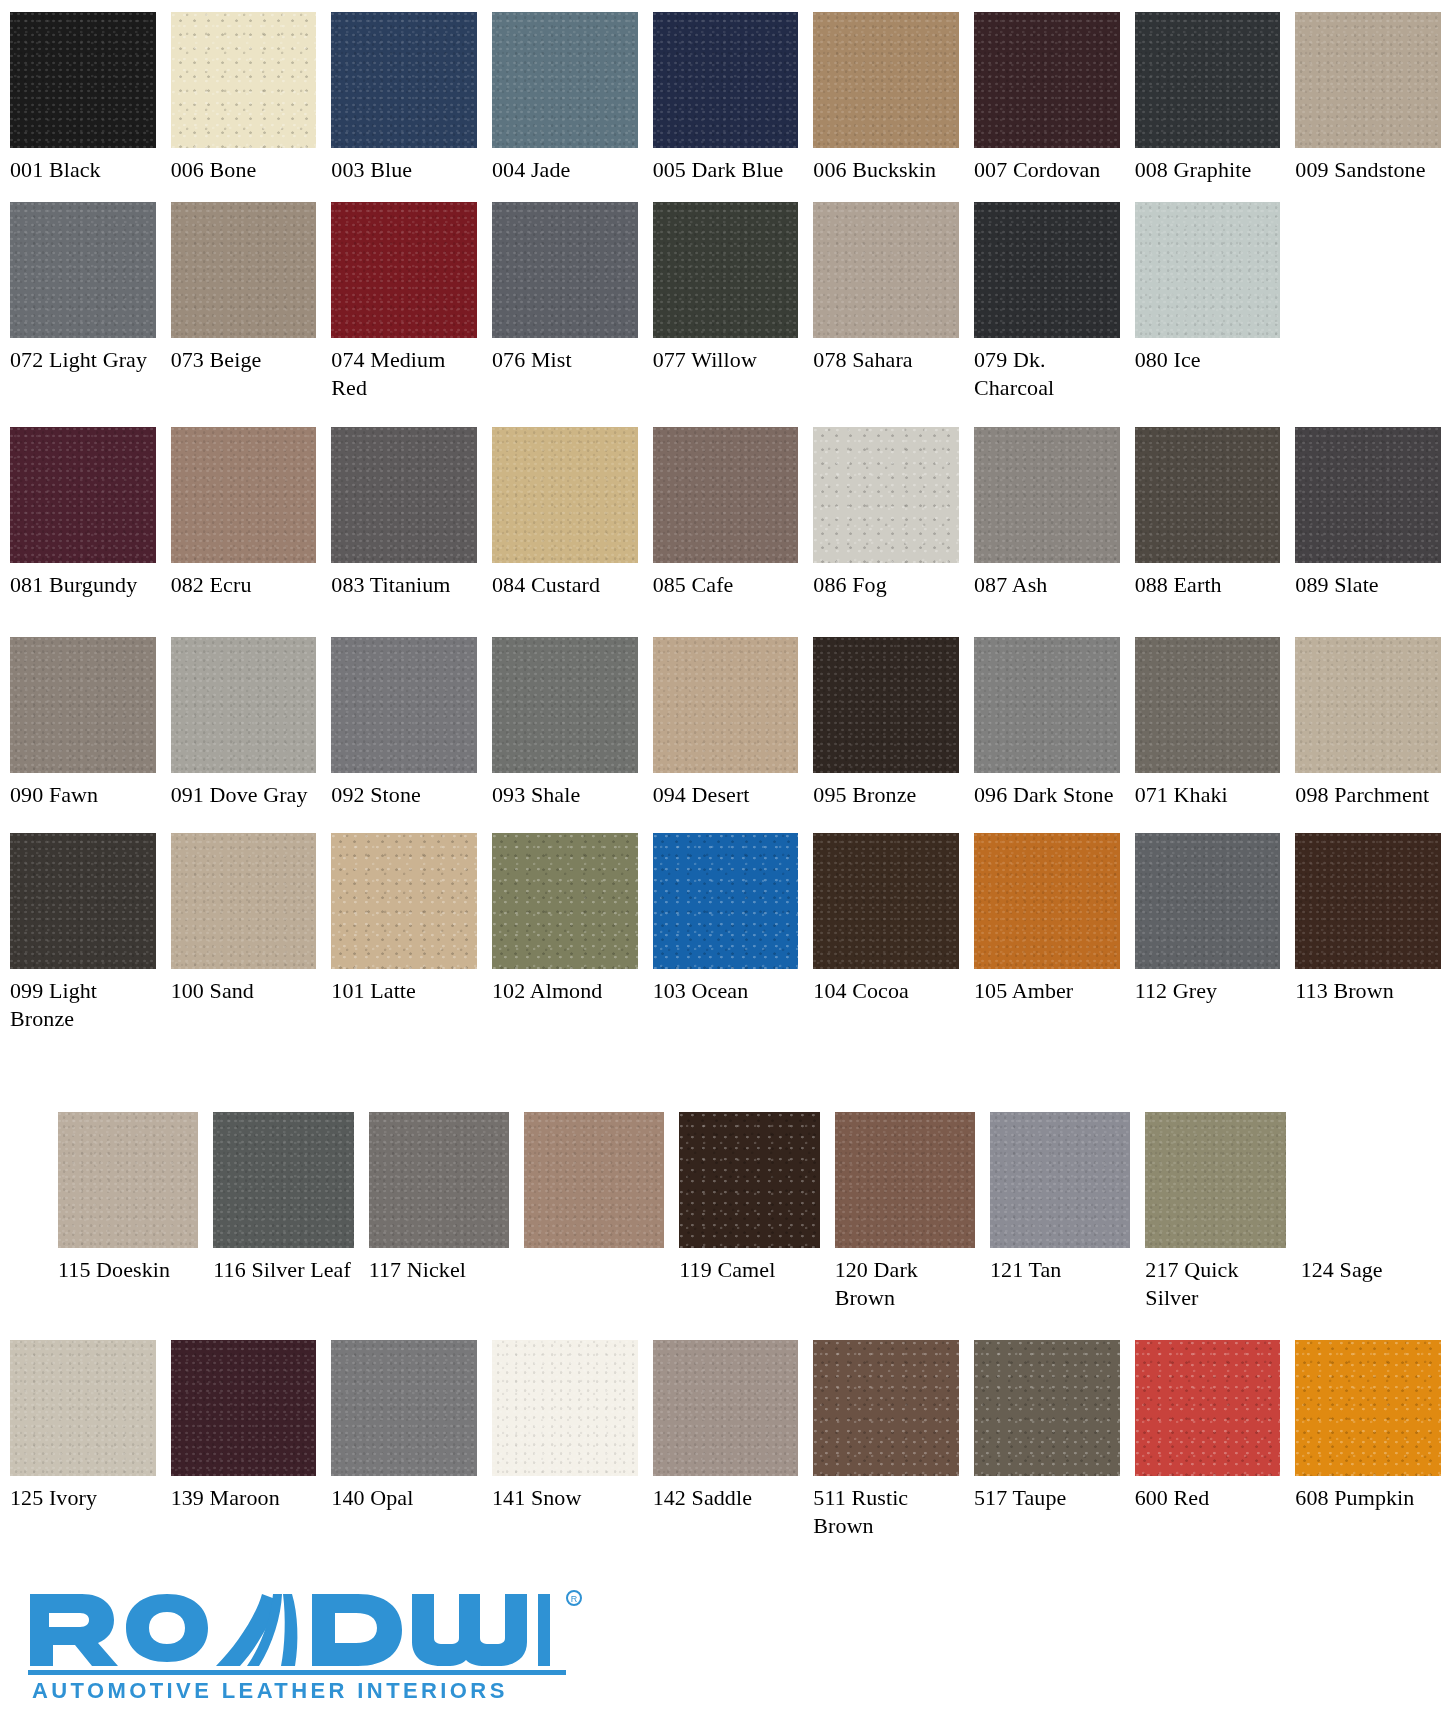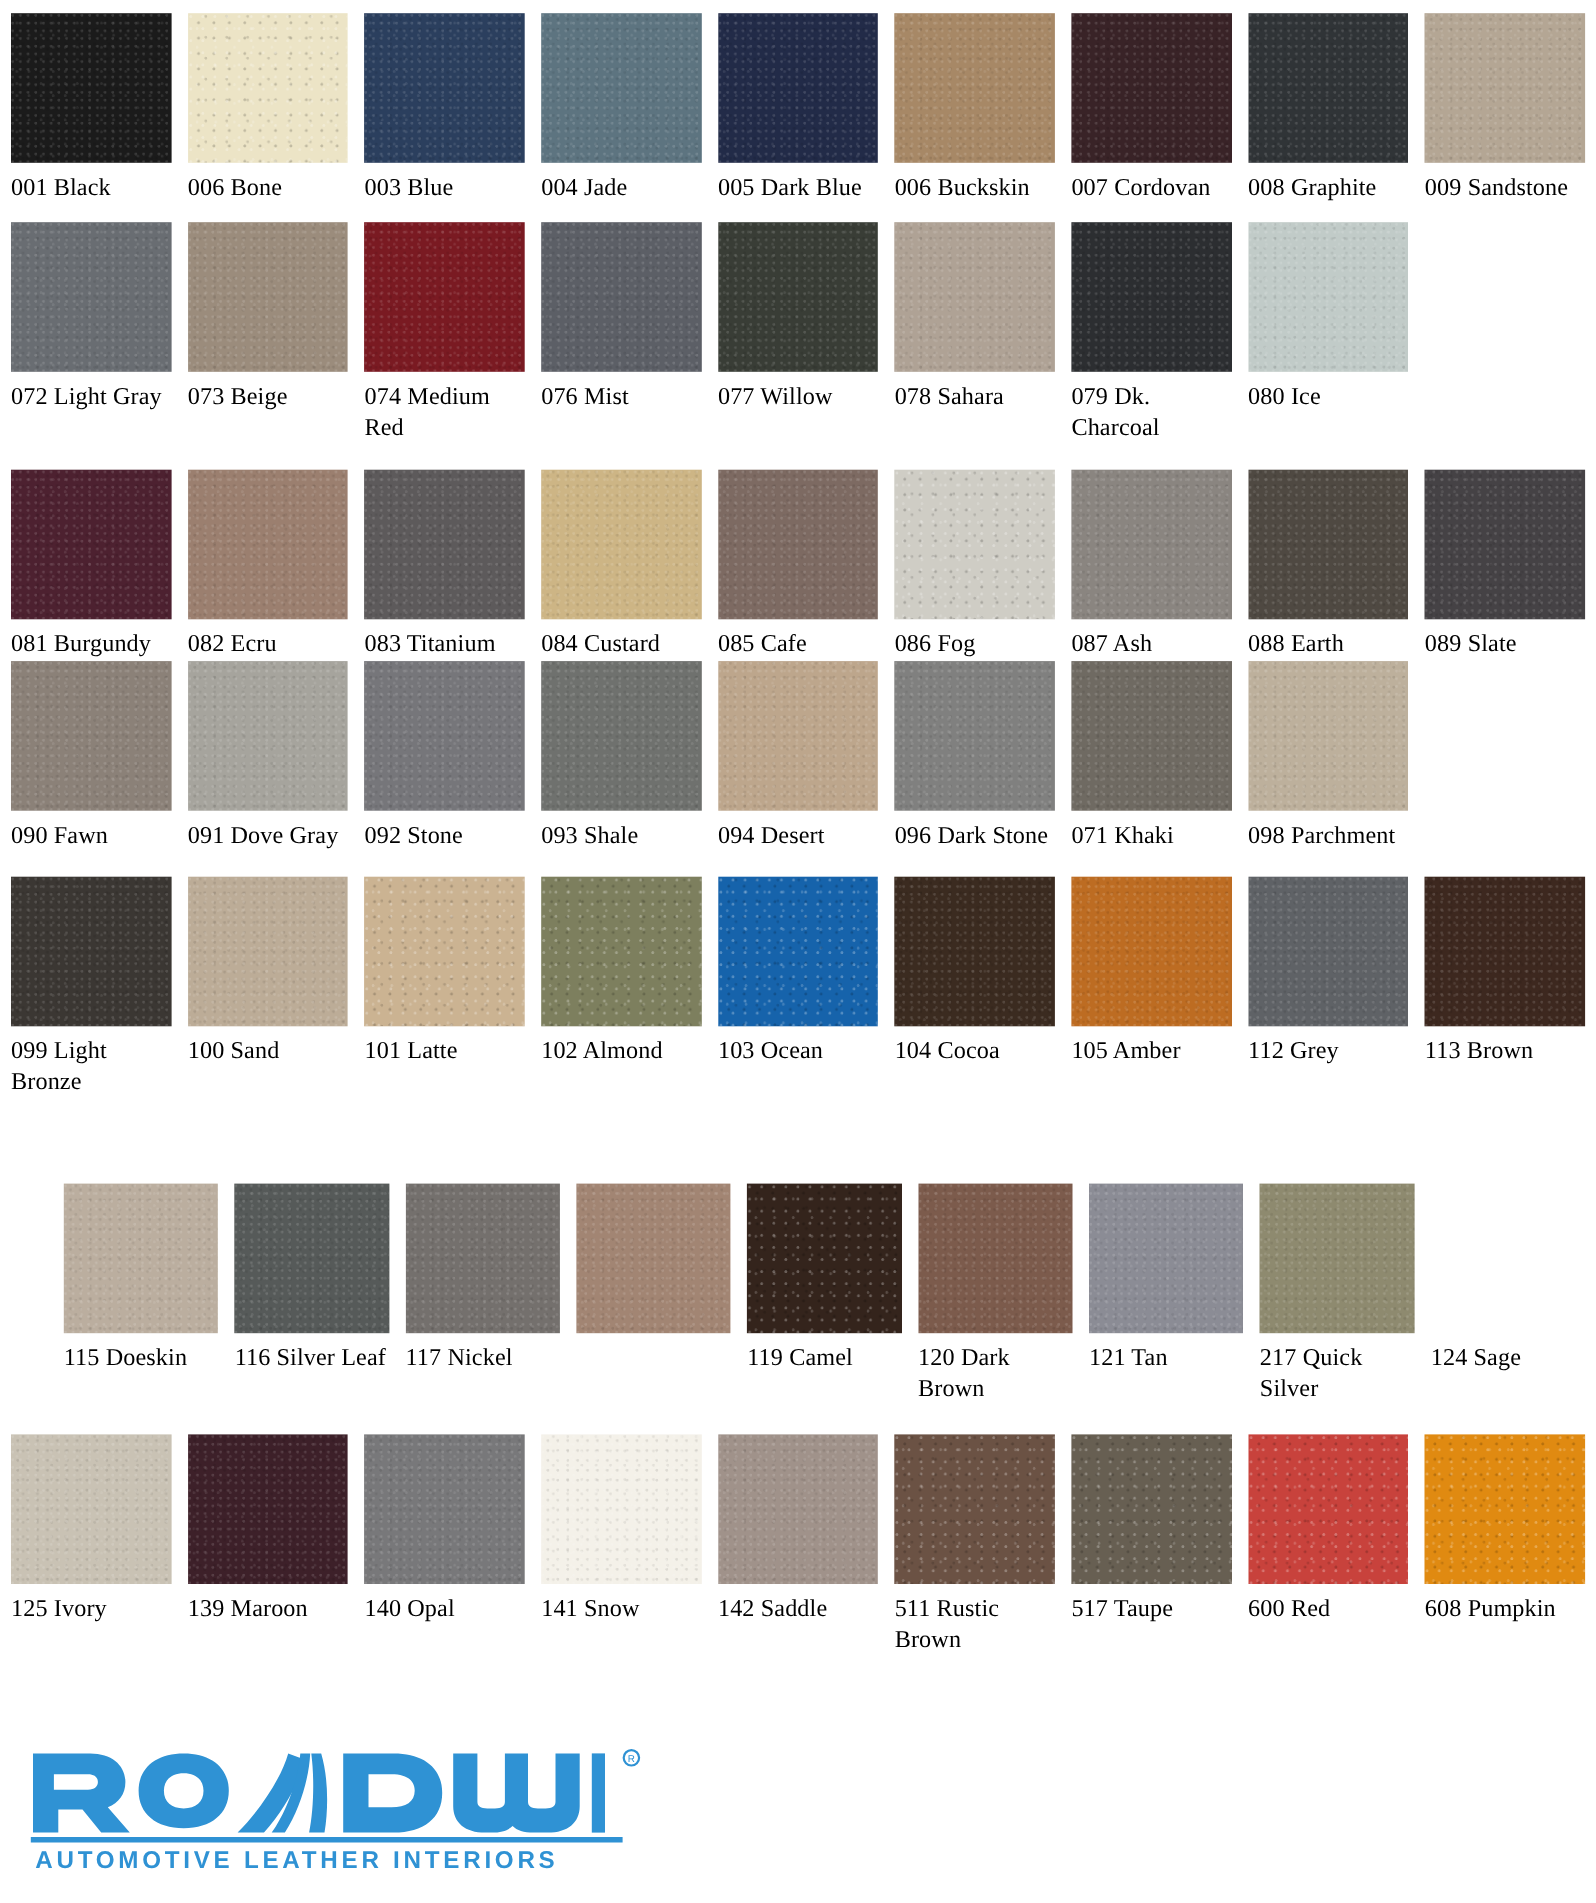--- a/index.html
+++ b/index.html
@@ -26,21 +26,21 @@
   .grid-row {
     display: grid;
     grid-template-columns: repeat(9, 1fr);
     column-gap: 15px;
     align-items: start;
   }
 
   
   .r1 { height: 190px; }
   .r2 { height: 225px; }
-  .r3 { height: 174px; }
+  .r3 { height: 210px; }
   .r4 { height: 196px; }
   .r5 { height: 279px; }
   .r6 { height: 228px; margin-left: 48px; }
   .r7 { height: 222px; }
 
   .cell {
     position: relative;
     height: 100%;
   }
 
@@ -227,20 +227,24 @@
       </div>
       <div class="cell">
         <div class="swatch" style="background-color: rgb(111, 113, 110);"></div>
         <span class="swatch-label">093 Shale</span>
       </div>
       <div class="cell">
         <div class="swatch" style="background-color: rgb(189, 166, 140);"></div>
         <span class="swatch-label">094 Desert</span>
       </div>
       <div class="cell">
+        <div class="swatch" style="background-color: rgb(48, 39, 34);"></div>
+        <span class="swatch-label">095 Bronze</span>
+      </div>
+      <div class="cell">
         <div class="swatch" style="background-color: rgb(128, 128, 127);"></div>
         <span class="swatch-label">096 Dark Stone</span>
       </div>
       <div class="cell">
         <div class="swatch" style="background-color: rgb(111, 106, 98);"></div>
         <span class="swatch-label">071 Khaki</span>
       </div>
       <div class="cell">
         <div class="swatch" style="background-color: rgb(189, 176, 156);"></div>
         <span class="swatch-label">098 Parchment</span>

